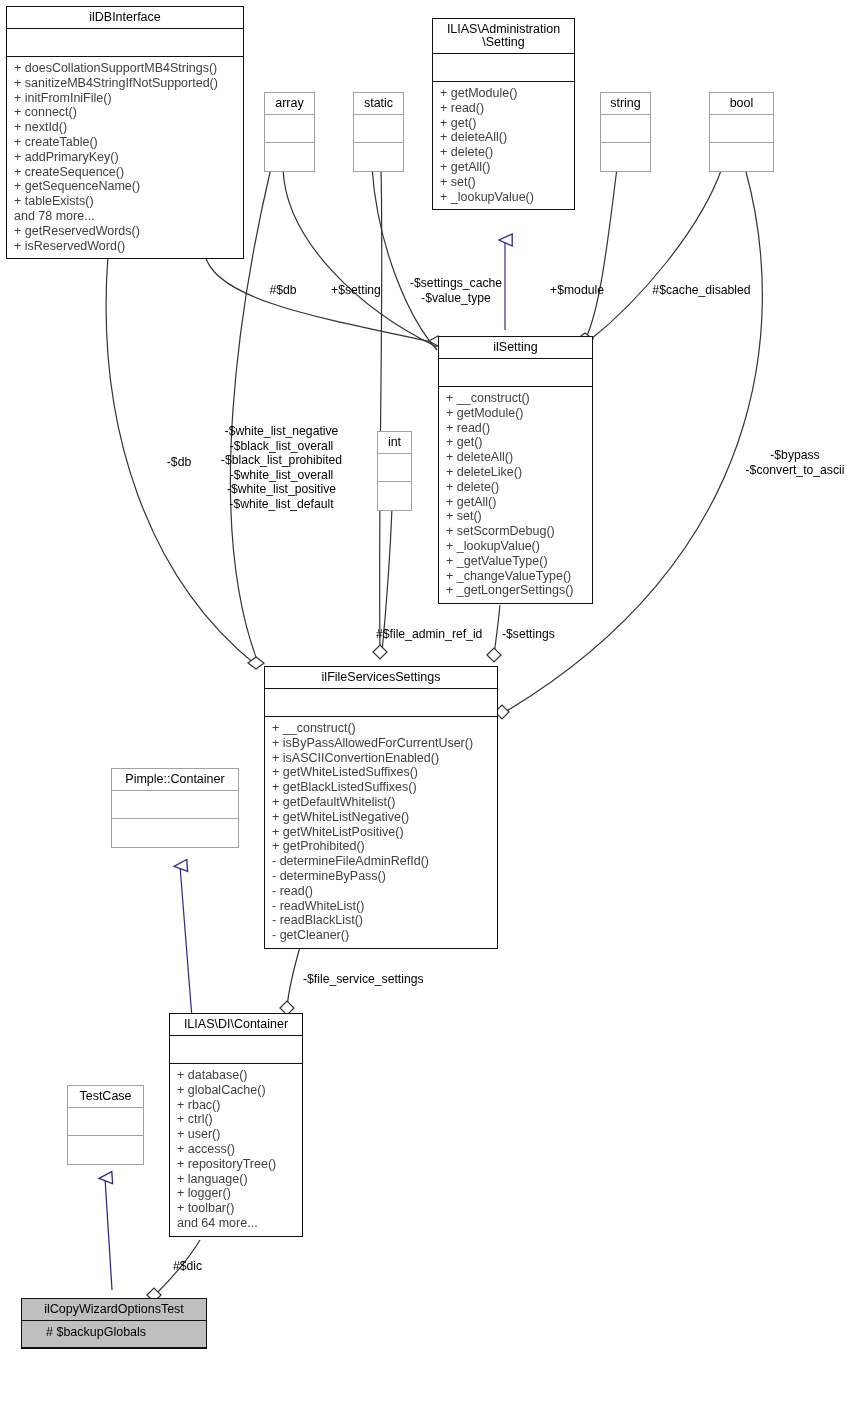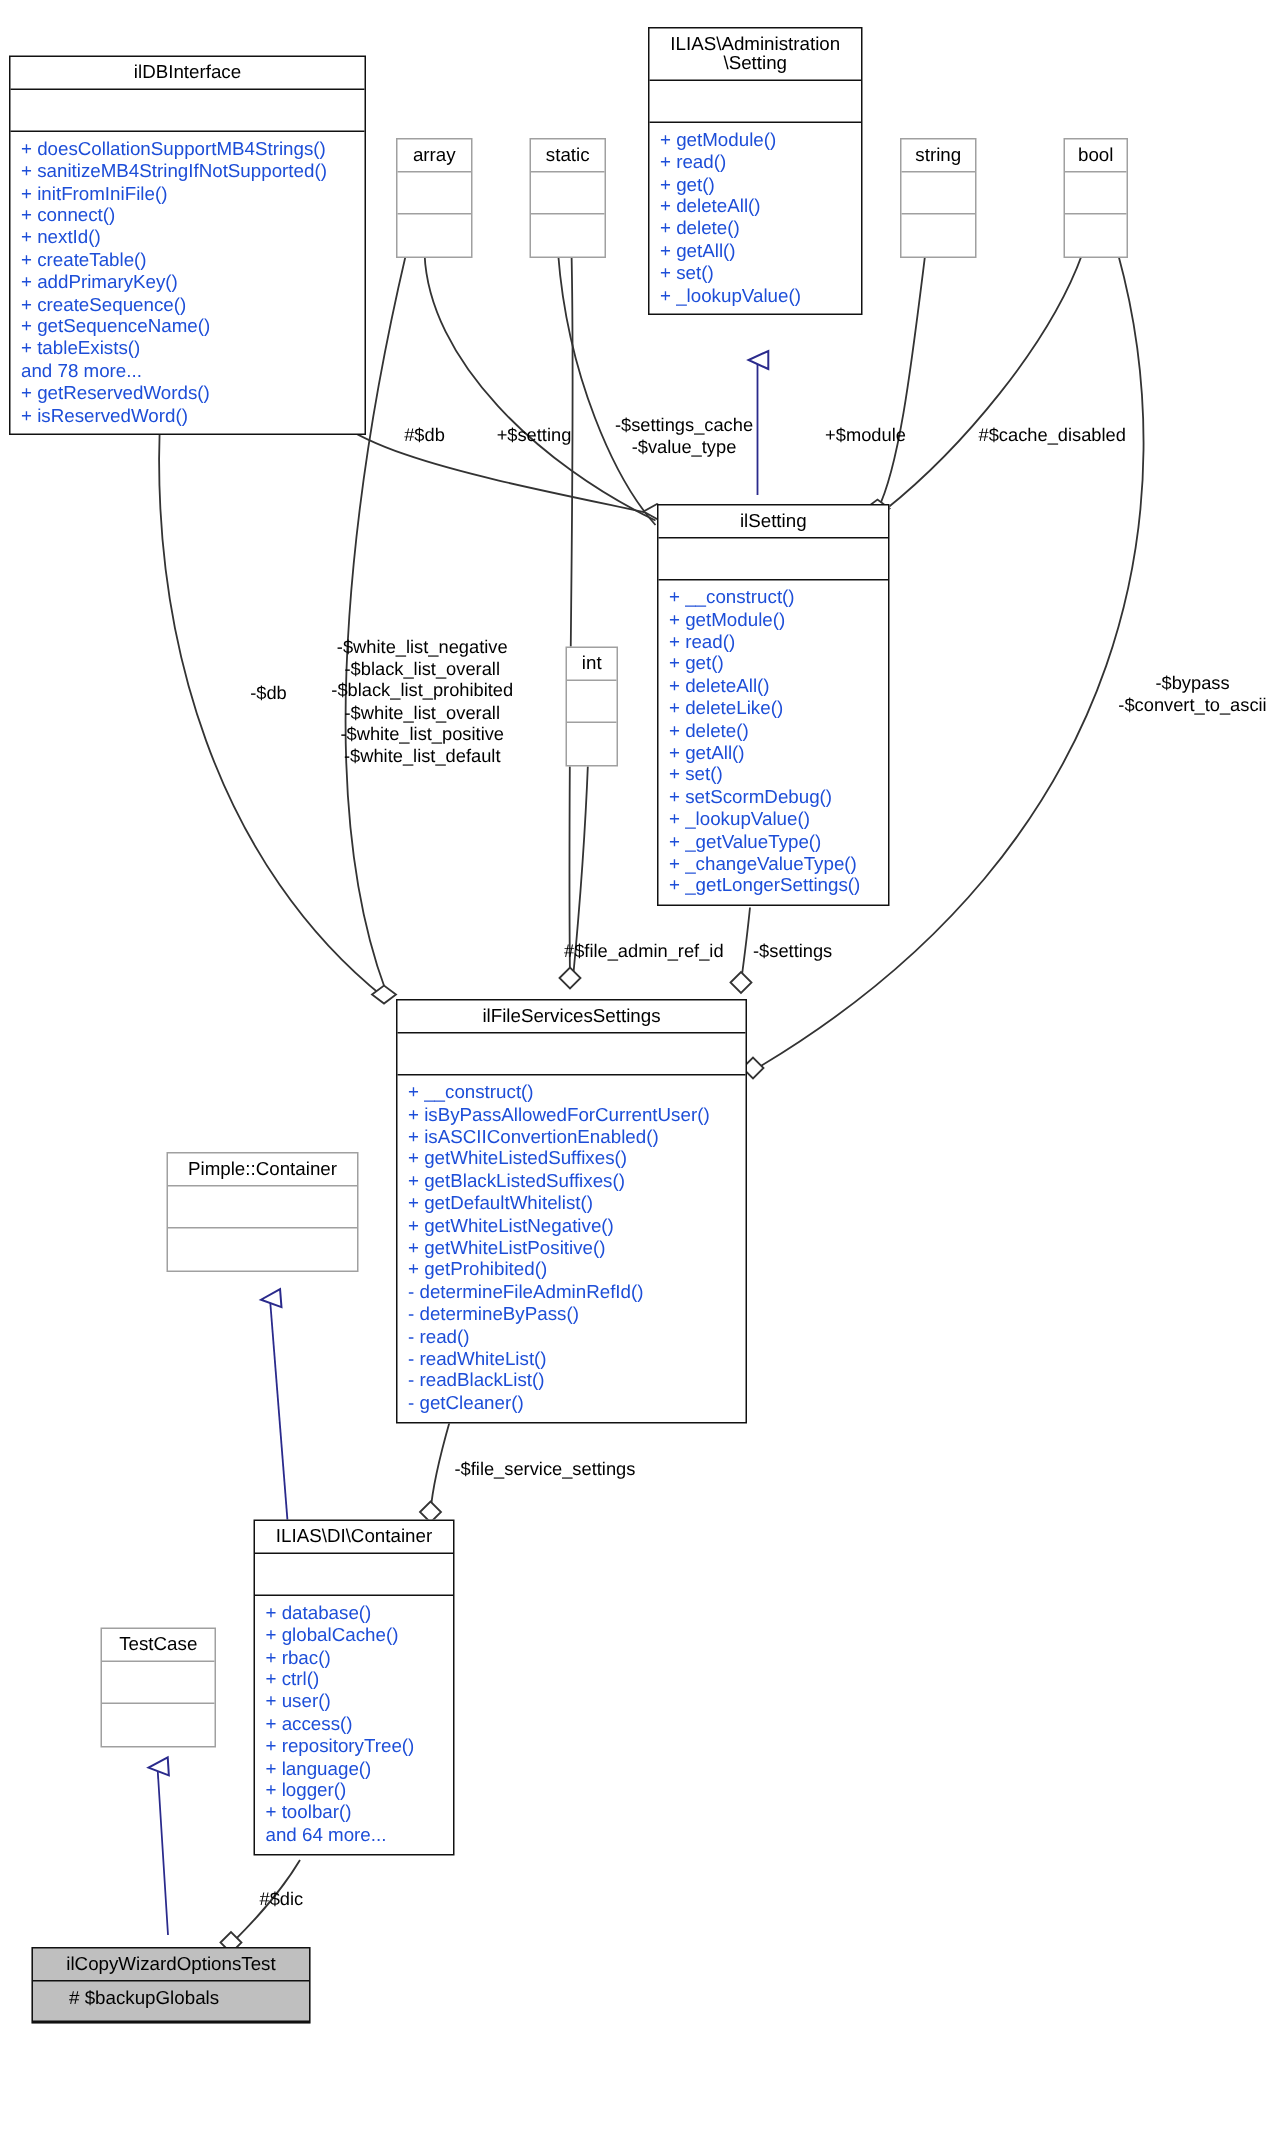--- a/index.html
+++ b/index.html
@@ -7,21 +7,21 @@
   #diagram{position:relative;width:855px;height:1425px;}
   svg{position:absolute;left:0;top:0;}
   .cls-box{position:absolute;box-sizing:border-box;background:#ffffff;}
   .cls-box.black{border:1px solid #111111;}
   .cls-box.gray{border:1px solid #a0a0a0;}
   .cls-box.hl{background:#bfbfbf;border:1px solid #111111;}
   .cls-title{text-align:center;font-size:12.5px;color:#000;padding:4px 3px 4px 3px;line-height:13px;white-space:pre-line;}
   .cls-sep{height:1px;background:#111111;}
   .cls-sep.gray{background:#a0a0a0;}
   .cls-attrs{font-size:12.5px;color:#000;padding:4px 6px 4px 24px;line-height:14.8px;min-height:18px;}
-  .cls-ops{font-size:12.5px;color:#1d4ed8;padding:4px 6px 5px 7px;line-height:14.8px;min-height:18px;}
+  .cls-ops{font-size:12.5px;color:#404040;padding:4px 6px 5px 7px;line-height:14.8px;min-height:18px;}
   .cls-empty{min-height:19px;}
   .row{white-space:pre;}
   .edge-label{position:absolute;font-size:12.2px;color:#000;line-height:14.5px;white-space:pre-line;}
   .el-center{text-align:center;}
   .el-left{text-align:left;}
 </style>
 </head>
 <body>
 
 <div id="diagram">
@@ -73,21 +73,21 @@
       <path d="M256,665 l8,-6 l8,6 l-8,6 Z" transform="translate(-8,-2)"></path>
     </g>
 
     <g fill="none" stroke="#2a2a8c" stroke-width="1.2">
       <path d="M505,330 L505,240" marker-end="url(#inherit-arrow)"></path>
       <path d="M192,1018 L180,866" marker-end="url(#inherit-arrow)"></path>
       <path d="M112,1290 L105,1178" marker-end="url(#inherit-arrow)"></path>
     </g>
   </svg>
 
-  <div class="cls-box black" style="left:6px;top:6px;width:238px;margin-top:31px;">
+  <div class="cls-box black" style="left:6px;top:6px;width:238px;">
     <div class="cls-title">ilDBInterface</div>
     <div class="cls-sep"></div>
     <div class="cls-attrs cls-empty"></div>
     <div class="cls-sep"></div>
     <div class="cls-ops">
         <div class="row">+ doesCollationSupportMB4Strings()</div>
         <div class="row">+ sanitizeMB4StringIfNotSupported()</div>
         <div class="row">+ initFromIniFile()</div>
         <div class="row">+ connect()</div>
         <div class="row">+ nextId()</div>
@@ -137,21 +137,21 @@
   </div>
 
   <div class="cls-box gray" style="left:600px;top:92px;width:51px;">
     <div class="cls-title">string</div>
     <div class="cls-sep gray"></div>
     <div class="cls-attrs cls-empty"></div>
     <div class="cls-sep gray"></div>
     <div class="cls-ops cls-empty"></div>
   </div>
 
-  <div class="cls-box gray" style="left:709px;top:92px;width:43px;">
+  <div class="cls-box gray" style="left:709px;top:92px;width:65px;">
     <div class="cls-title">bool</div>
     <div class="cls-sep gray"></div>
     <div class="cls-attrs cls-empty"></div>
     <div class="cls-sep gray"></div>
     <div class="cls-ops cls-empty"></div>
   </div>
 
   <div class="cls-box gray" style="left:377px;top:431px;width:35px;">
     <div class="cls-title">int</div>
     <div class="cls-sep gray"></div>

